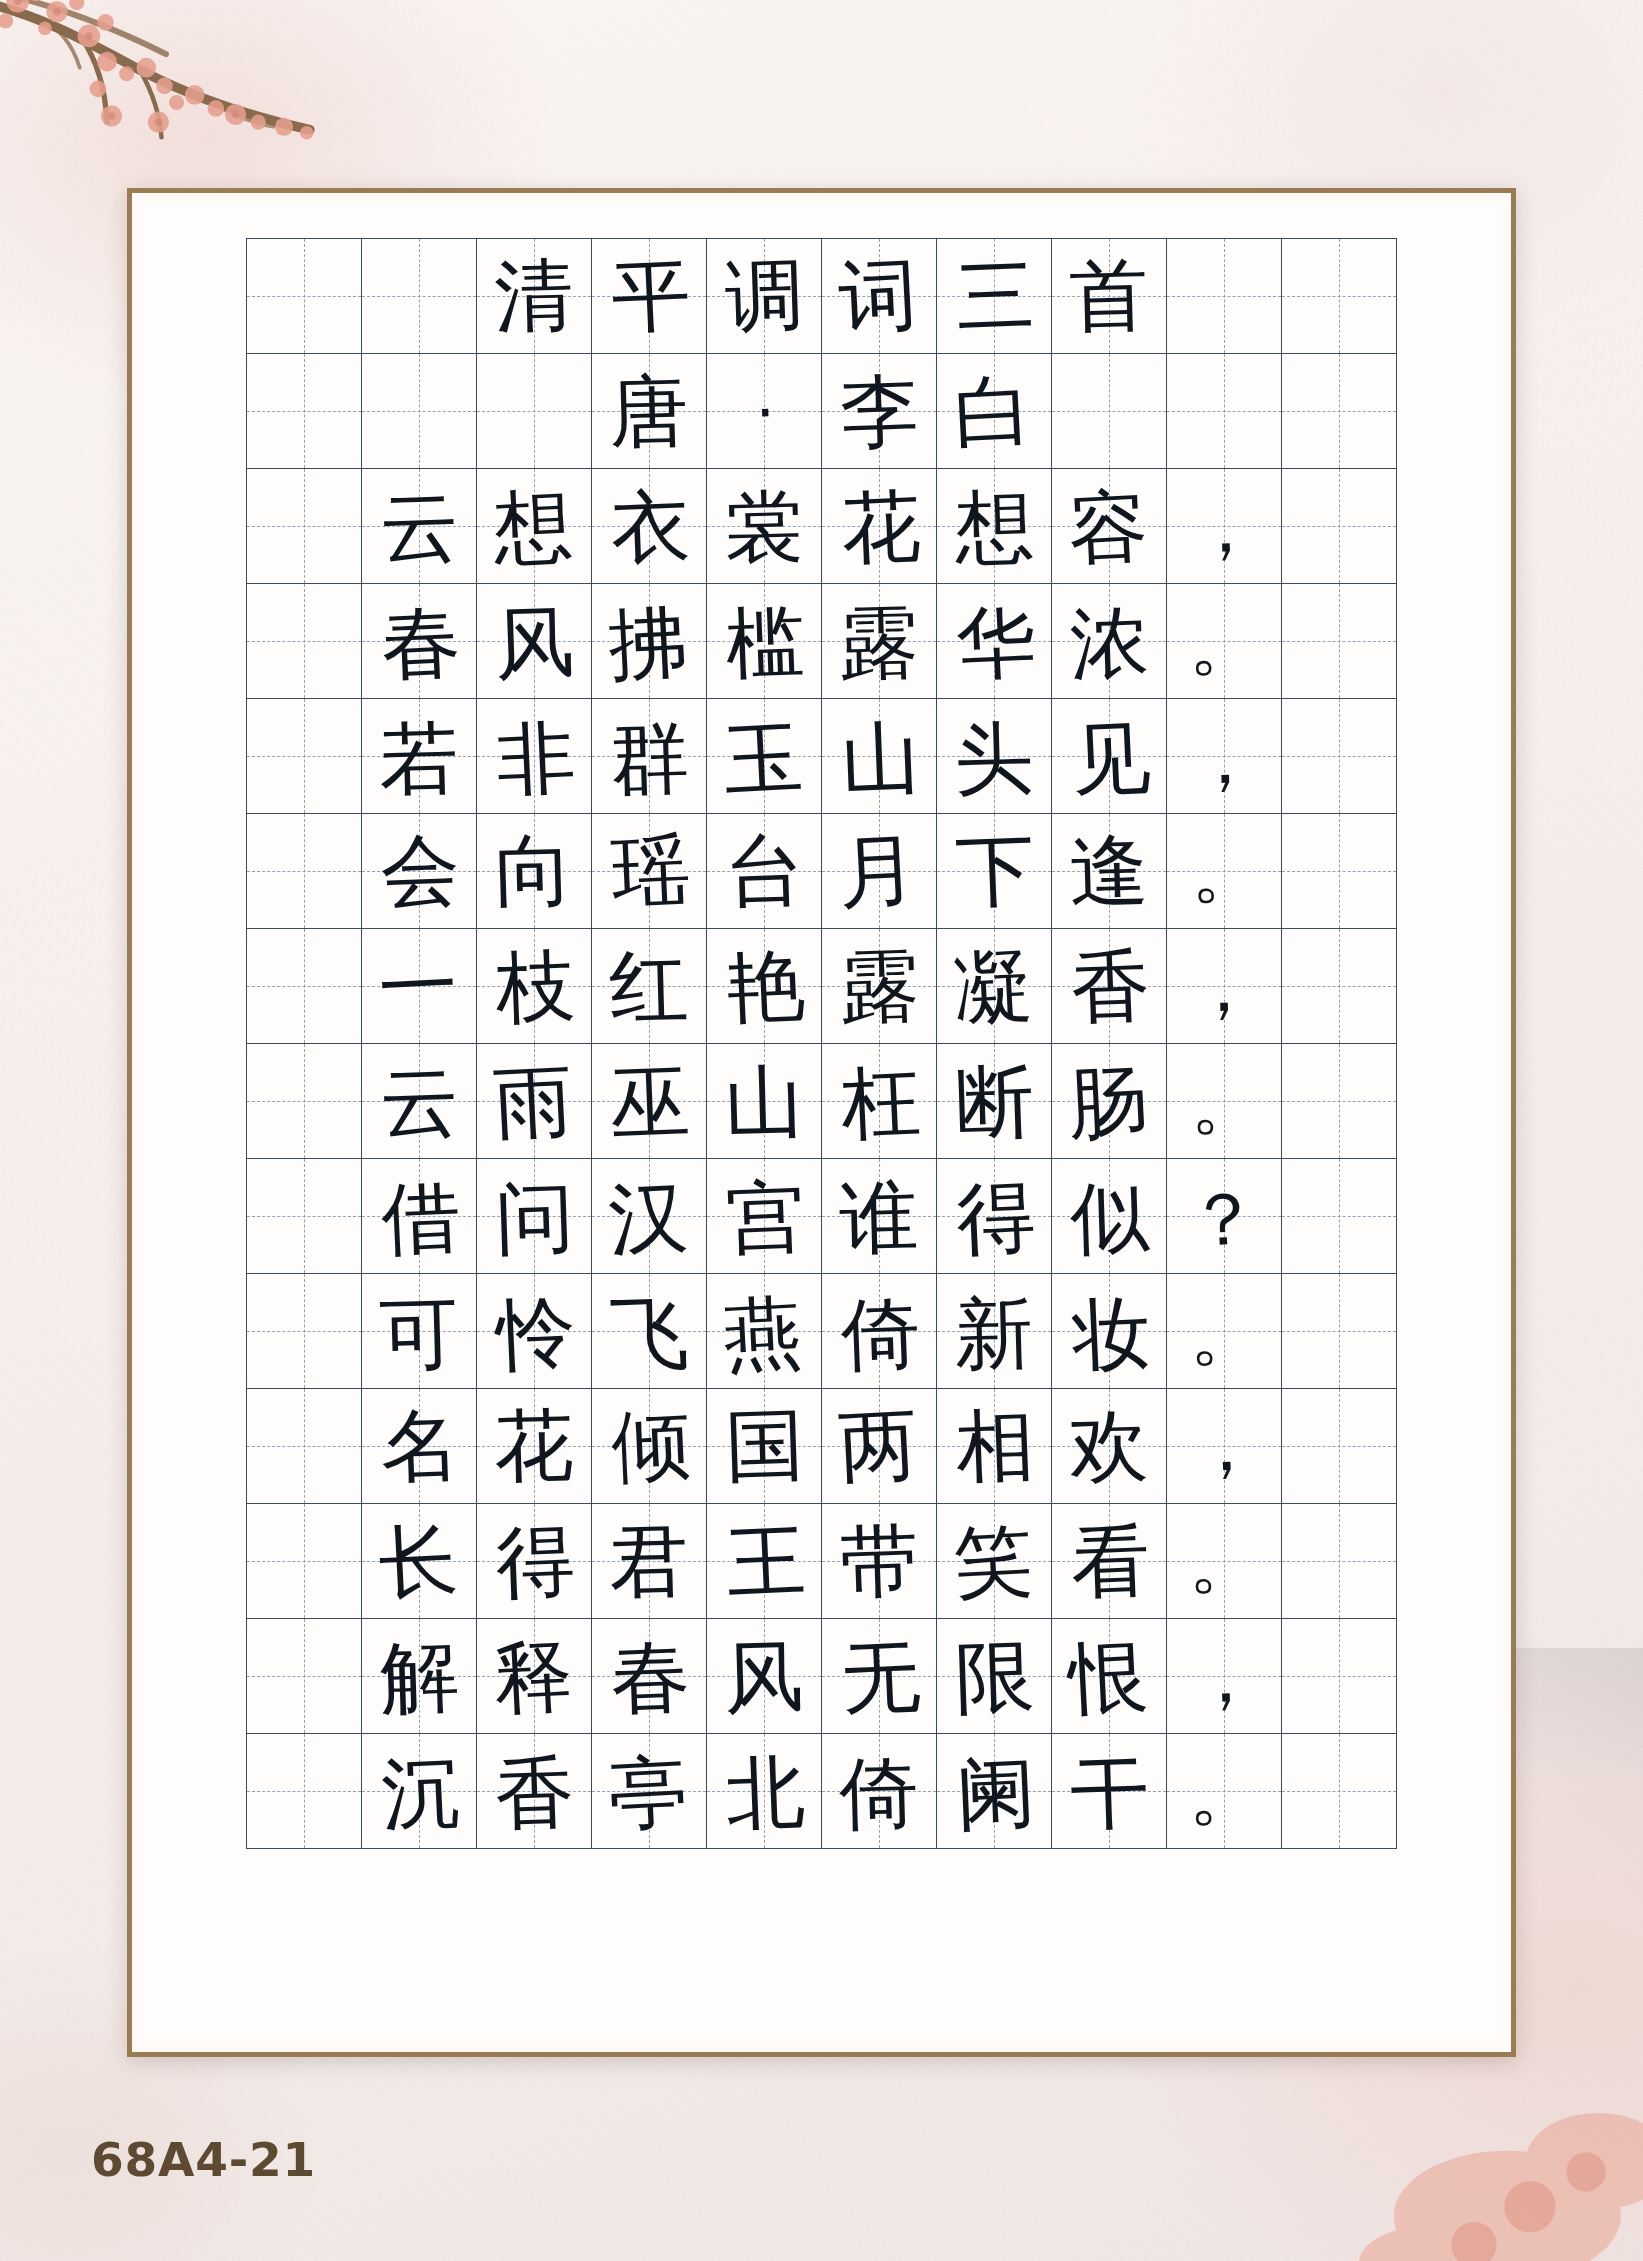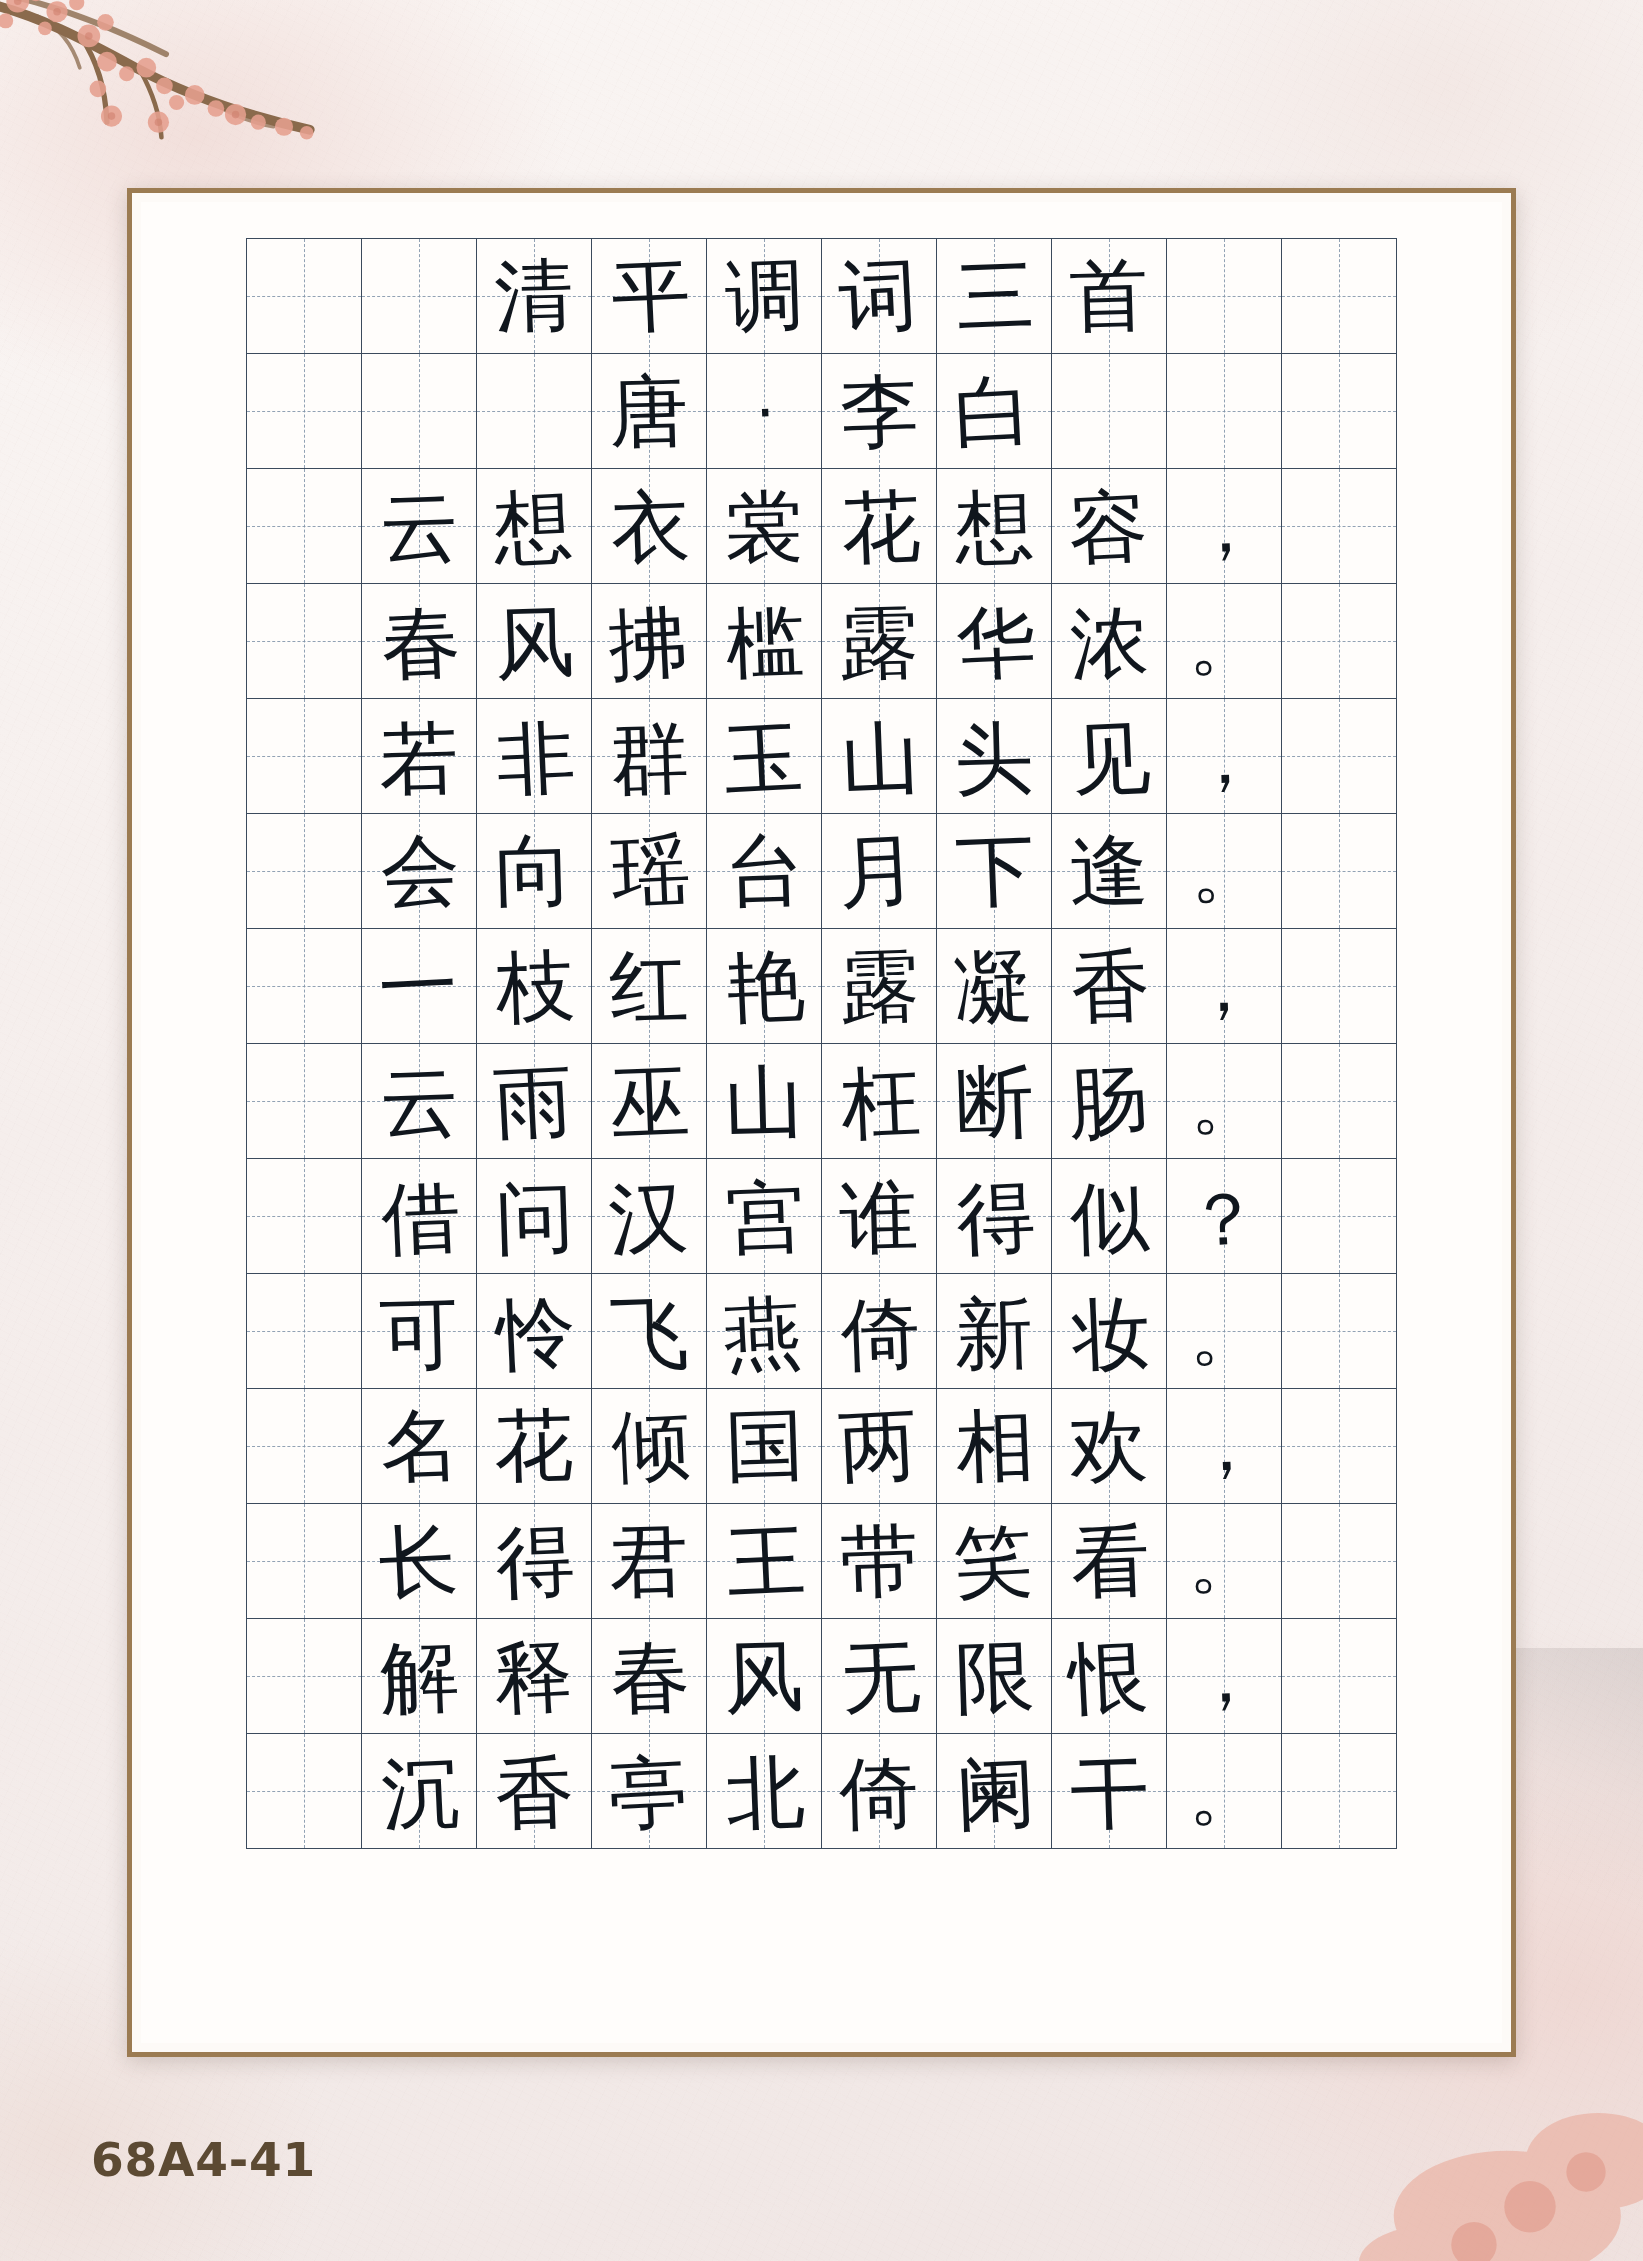--- a/index.html
+++ b/index.html
@@ -574,14 +574,14 @@
           <span class="glyph" style="transform: rotate(-1.85deg) translate(0px, 2.3px);">干</span>
         </div>
         <div class="cell">
           <span class="glyph punct" style="transform: rotate(-2.9deg) translate(-1.5px, 2.3px);">。</span>
         </div>
         <div class="cell"></div>
       </div>
   </div>
 </div>
 
-<div id="code-label">68A4-41</div>
+<div id="code-label">68A4-21</div>
 
 
 </body></html>

